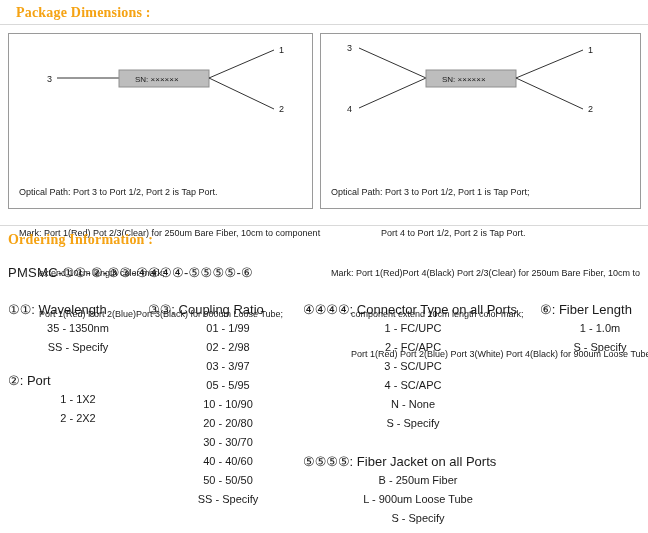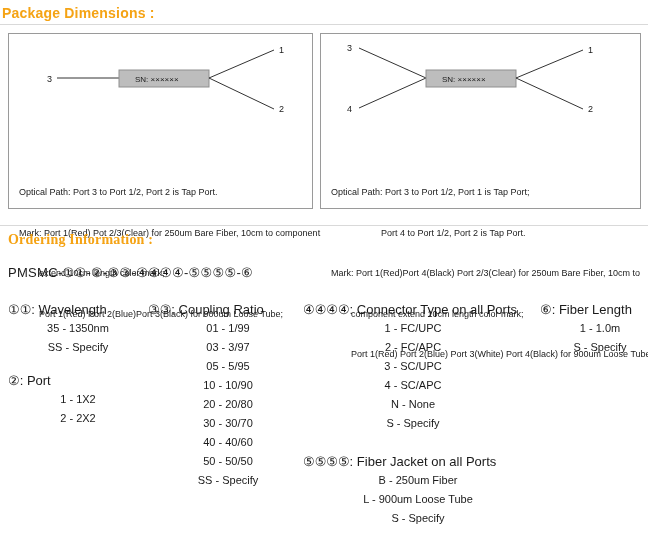--- a/index.html
+++ b/index.html
@@ -16,22 +16,23 @@
     position: relative;
   }
   .section-title {
     color: #F5A314;
     font-weight: bold;
     font-size: 14px;
     letter-spacing: 0.2px;
   }
   #pkg-title {
     position: absolute;
-    left: 2px;
+    left: 16px;
     top: 5px;
+    font-family: Liberation Serif, serif;
   }
   .hr {
     position: absolute;
     left: 0;
     width: 648px;
     height: 1px;
     background: #d9d9d9;
   }
   #hr-top { top: 24px; }
   #hr-mid { top: 225px; }
@@ -172,20 +173,21 @@
   <div class="itm">SS - Specify</div>
   <div class="gap"></div>
   <div class="hdr">②: Port</div>
   <div class="itm">1 - 1X2</div>
   <div class="itm">2 - 2X2</div>
 </div>
 
 <div class="col" id="col2">
   <div class="hdr">③③: Coupling Ratio</div>
   <div class="itm">01 - 1/99</div>
+  <div class="itm">02 - 2/98</div>
   <div class="itm">03 - 3/97</div>
   <div class="itm">05 - 5/95</div>
   <div class="itm">10 - 10/90</div>
   <div class="itm">20 - 20/80</div>
   <div class="itm">30 - 30/70</div>
   <div class="itm">40 - 40/60</div>
   <div class="itm">50 - 50/50</div>
   <div class="itm">SS - Specify</div>
 </div>
 

